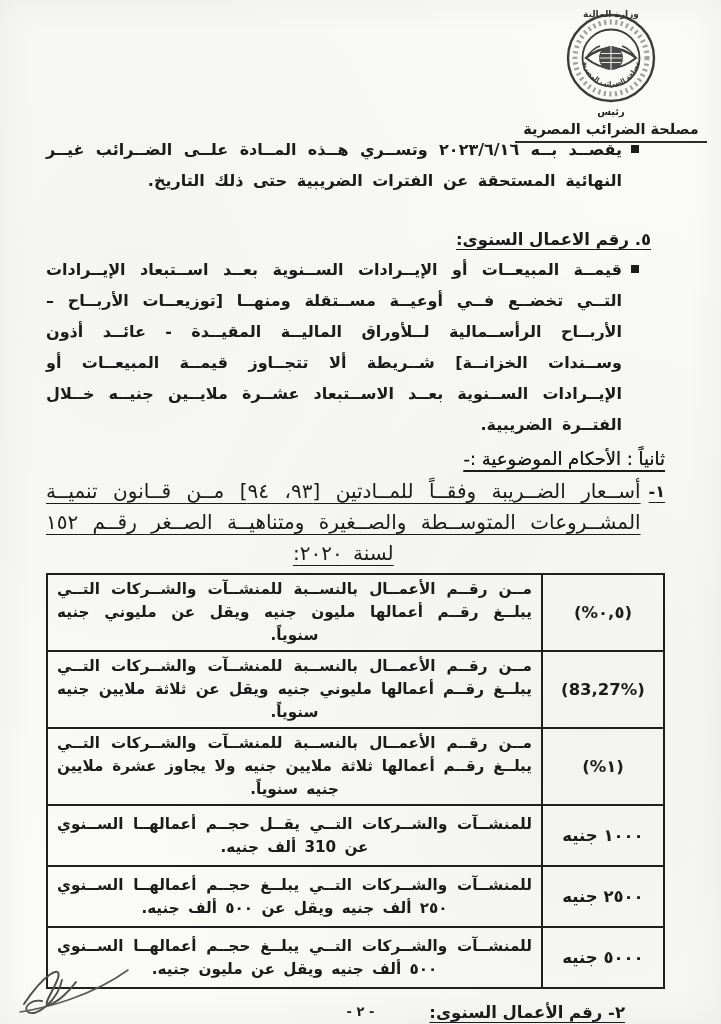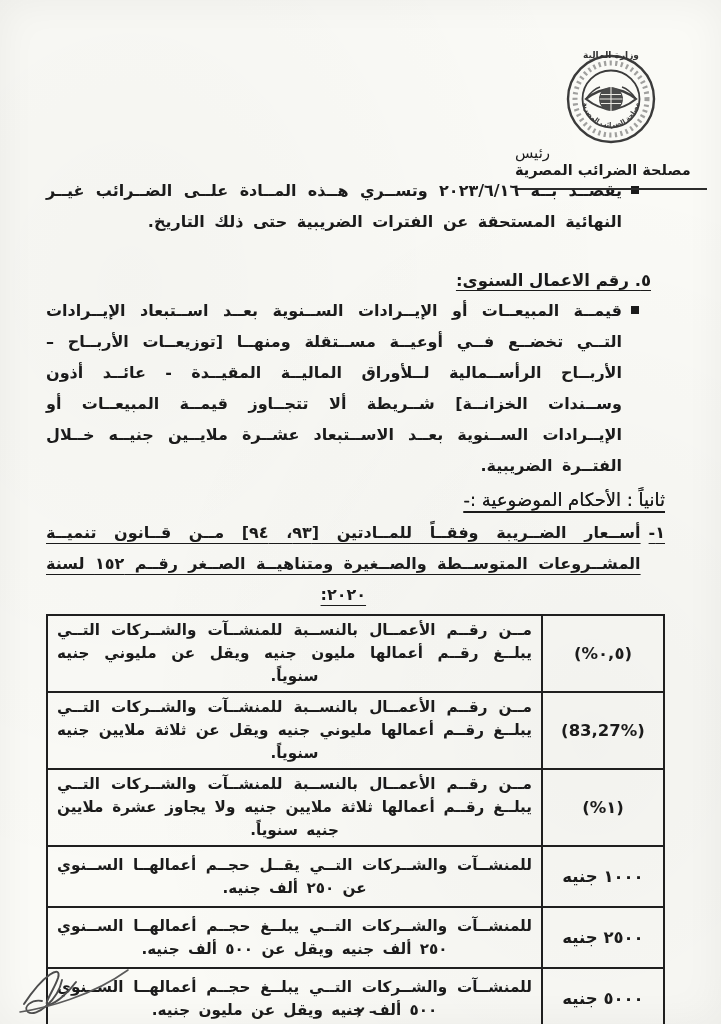--- a/index.html
+++ b/index.html
@@ -13,25 +13,25 @@
       #fafaf6;
     box-shadow:inset 0 0 40px rgba(0,0,0,0.05);
     color:#1b1b1b;
     font-family:"DejaVu Sans", sans-serif;
     direction:rtl;
   }
   svg text{font-family:"DejaVu Sans", sans-serif;}
   
   .header-row{height:126px;position:relative;}
   .seal-block{
-    width:192px;margin-right:-42px;margin-left:auto;text-align:left;
-    border-bottom:2px solid #2c2c2c;padding-bottom:9px;margin-top:41px;
+    width:192px;margin-right:-42px;margin-left:auto;text-align:center;
+    border-bottom:2px solid #2c2c2c;padding-bottom:3px;
   }
   .seal-svg{display:block;margin:0 auto;}
-  .seal-role{font-weight:normal;font-size:15px;line-height:16px;}
+  .seal-role{font-weight:bold;font-size:10px;line-height:16px;}
   .seal-org{font-weight:bold;font-size:14.5px;line-height:18px;}
   
   .h{font-weight:bold;font-size:16.5px;line-height:28px;
      text-decoration:underline;text-decoration-thickness:1.4px;text-underline-offset:4px;}
   .indent-1{padding-right:14px;}
   
   .bullet-par{display:flex;gap:9px;padding-right:26px;}
   .sq{flex:0 0 auto;width:8px;height:8px;background:#1b1b1b;margin-top:11px;}
   .par{
     flex:1;font-weight:bold;font-size:16px;line-height:31px;
@@ -39,21 +39,21 @@
   }
   .min2{min-height:62px;}
   .min6{min-height:158px;}
   .part2-h{font-weight:normal;font-size:18px;line-height:30px;margin-top:4px;
      text-decoration:underline;text-decoration-thickness:1.6px;text-underline-offset:5px;
      text-shadow:0 0 .6px currentColor;}
   .article1{display:flex;gap:8px;min-height:90px;margin-top:2px;}
   .article1 .num{font-weight:bold;font-size:16px;line-height:31px;
      text-decoration:underline;text-underline-offset:5px;}
   .article1 .txt{
-     flex:1;font-weight:bold;font-size:16px;line-height:31px;
+     flex:1;font-weight:normal;font-size:20px;line-height:31px;
      text-align:justify;text-align-last:center;word-spacing:4px;
      text-decoration:underline;text-decoration-thickness:1.3px;text-underline-offset:5px;
   }
   
   table.rates{border-collapse:collapse;width:100%;margin:4px 0 0 0;}
   table.rates td{border:2px solid #1f1f1f;}
   td.rate{width:116px;text-align:center;font-weight:bold;font-size:16.5px;padding:20px 2px;}
   td.desc{padding:3px 9px;}
   td.desc .cellp{
      font-weight:bold;font-size:15.2px;line-height:23px;min-height:46px;
@@ -136,21 +136,21 @@
       </tr>
       <tr>
         <td class="rate">(١%)</td>
         <td class="desc">
             <div class="cellp">مــن رقــم الأعمــال بالنســبة للمنشــآت والشــركات التــي يبلــغ رقــم أعمالها ثلاثة ملايين جنيه ولا يجاوز عشرة ملايين جنيه سنوياً.</div>
           </td>
       </tr>
       <tr>
         <td class="rate">١٠٠٠ جنيه</td>
         <td class="desc">
-            <div class="cellp">للمنشــآت والشــركات التــي يقــل حجــم أعمالهــا الســنوي عن ٢٥٠ ألف جنيه.</div>
+            <div class="cellp">للمنشــآت والشــركات التــي يقــل حجــم أعمالهــا الســنوي عن 310 ألف جنيه.</div>
           </td>
       </tr>
       <tr>
         <td class="rate">٢٥٠٠ جنيه</td>
         <td class="desc">
             <div class="cellp">للمنشــآت والشــركات التــي يبلــغ حجــم أعمالهــا الســنوي ٢٥٠ ألف جنيه ويقل عن ٥٠٠ ألف جنيه.</div>
           </td>
       </tr>
       <tr>
         <td class="rate">٥٠٠٠ جنيه</td>

